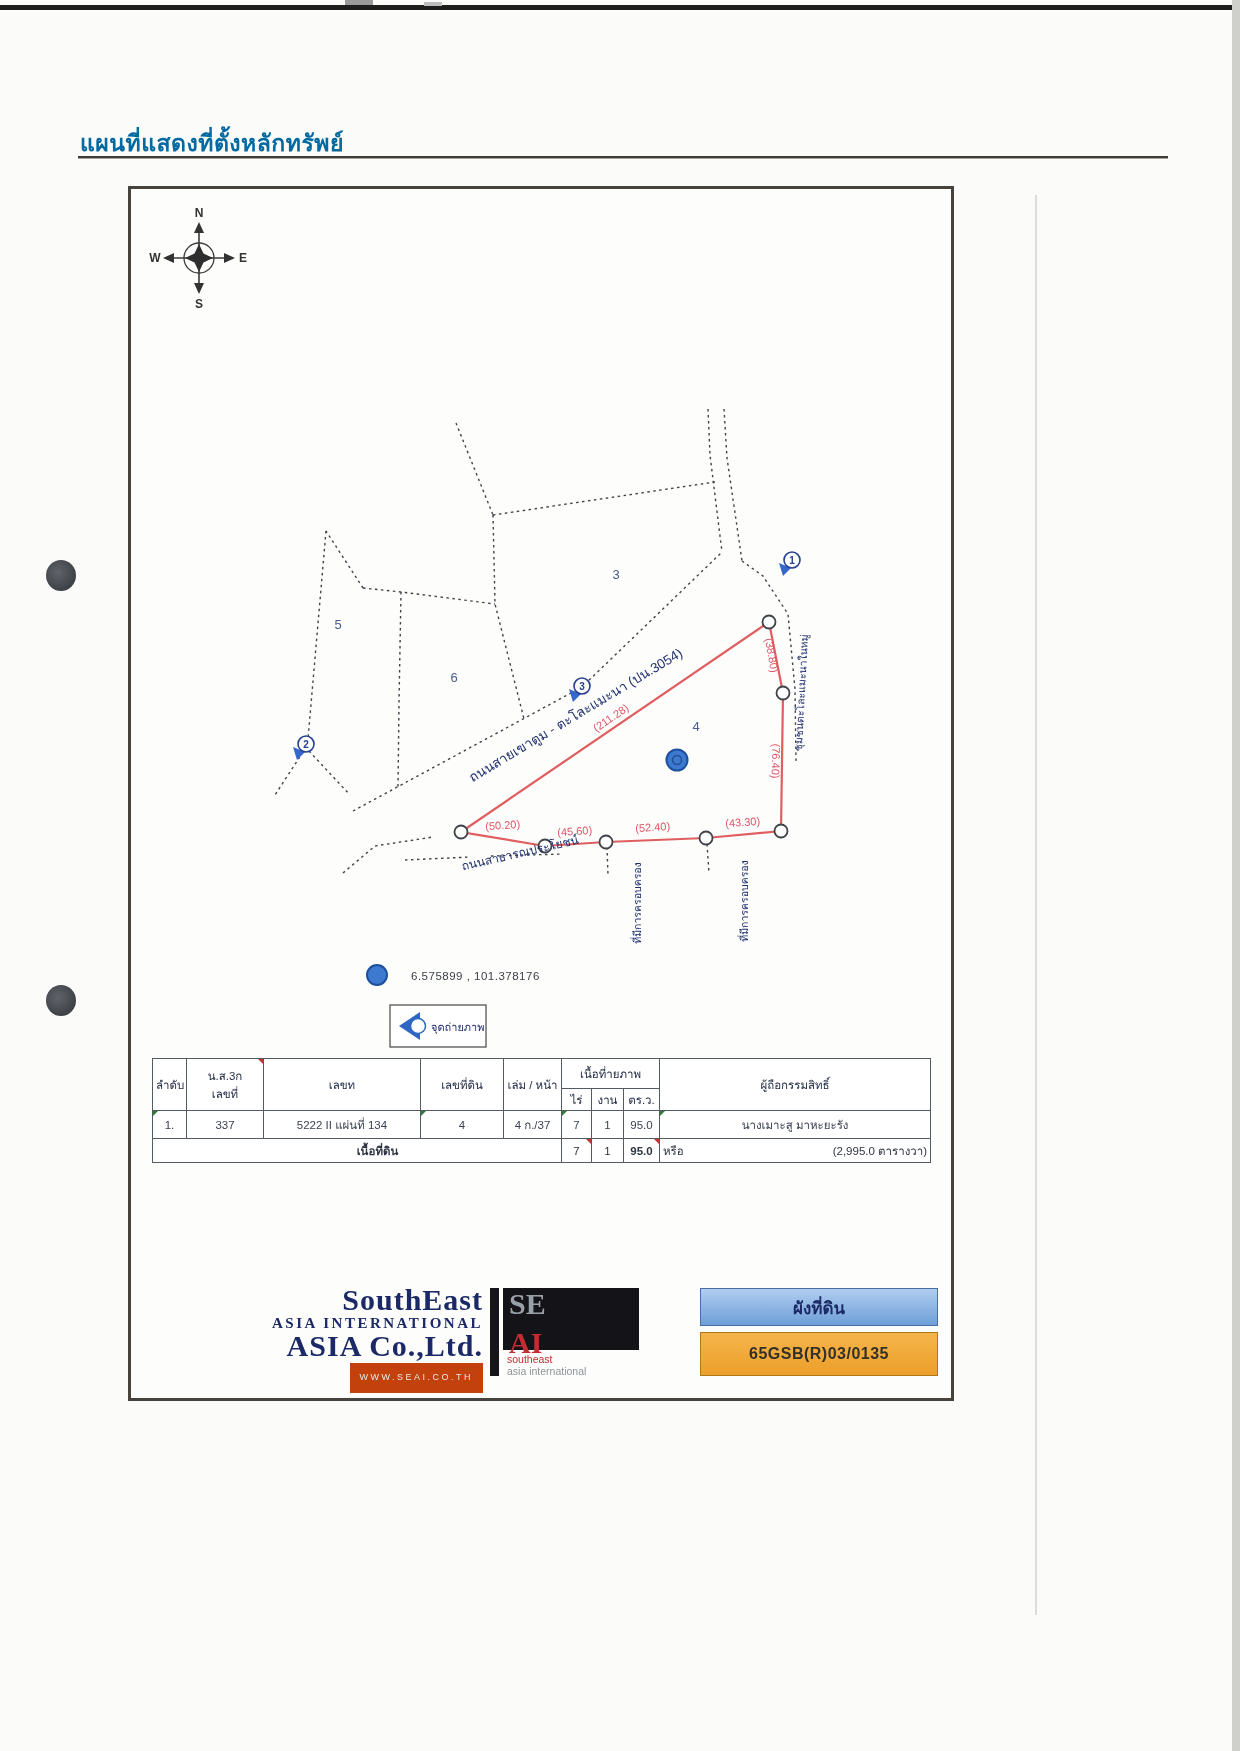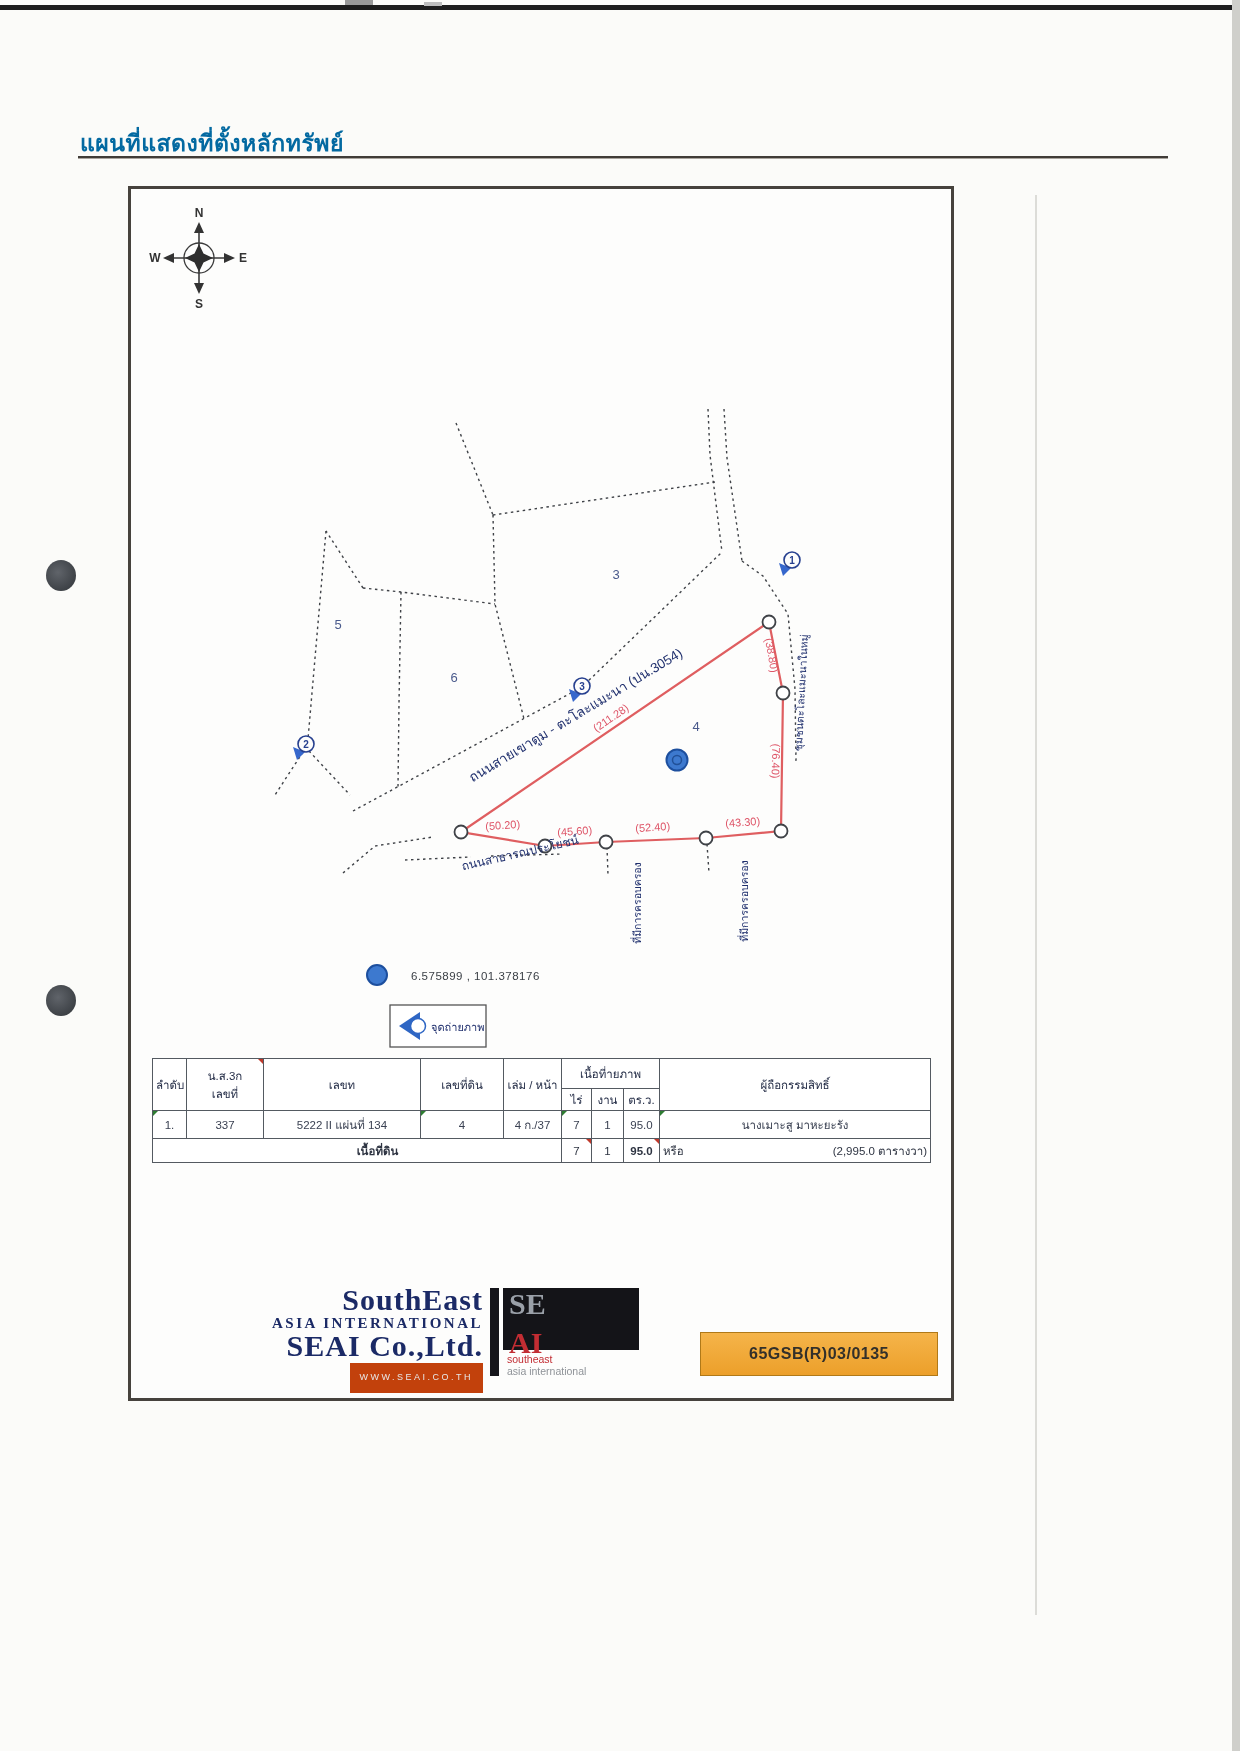--- a/index.html
+++ b/index.html
@@ -243,27 +243,28 @@
             <span>(2,995.0  ตารางวา)</span>
           </div>
         </td>
       </tr>
     </tbody>
       </table>
 
     <div class="company">
       <div class="co1">SouthEast</div>
       <div class="co2">ASIA INTERNATIONAL</div>
-      <div class="co3">SEAI Co.,Ltd.</div>
+      <div class="co3">ASIA Co.,Ltd.</div>
       <div class="webbar">WWW.SEAI.CO.TH</div>
     </div>
     <div class="logo-divider"></div>
     <div class="seai-block">
       <div class="seai-box">
         <div class="se-txt">SE</div>
         <div class="ai-txt">AI</div>
       </div>
       <div class="sub-red">southeast</div>
       <div class="sub-gray">asia international</div>
     </div>
+    <div class="doc-type">ผังที่ดิน</div>
     <div class="doc-num">65GSB(R)03/0135</div>
   </div>
 </div>
 
 </body></html>

